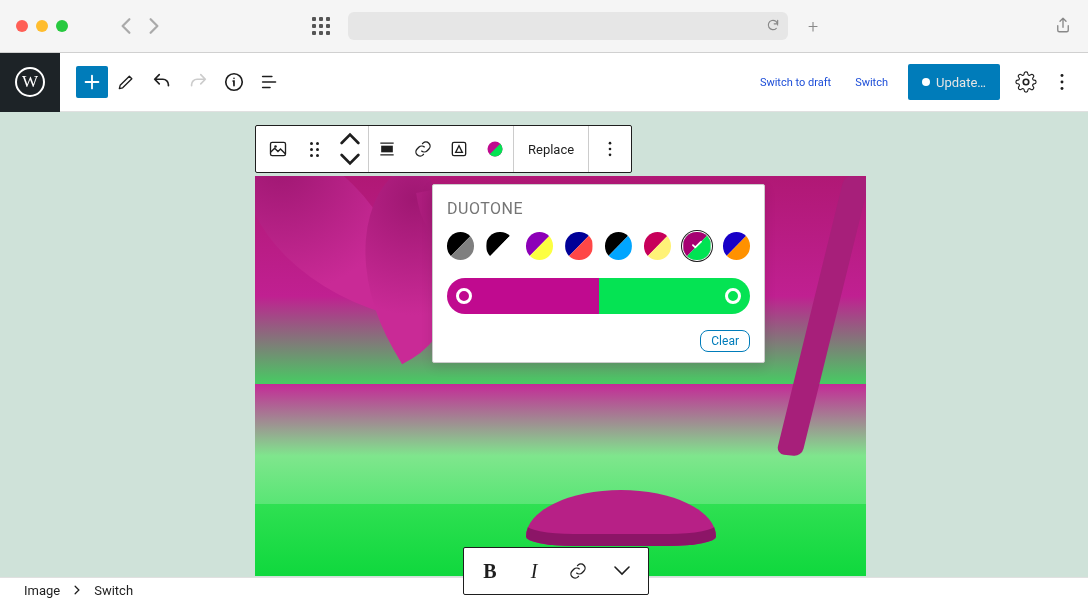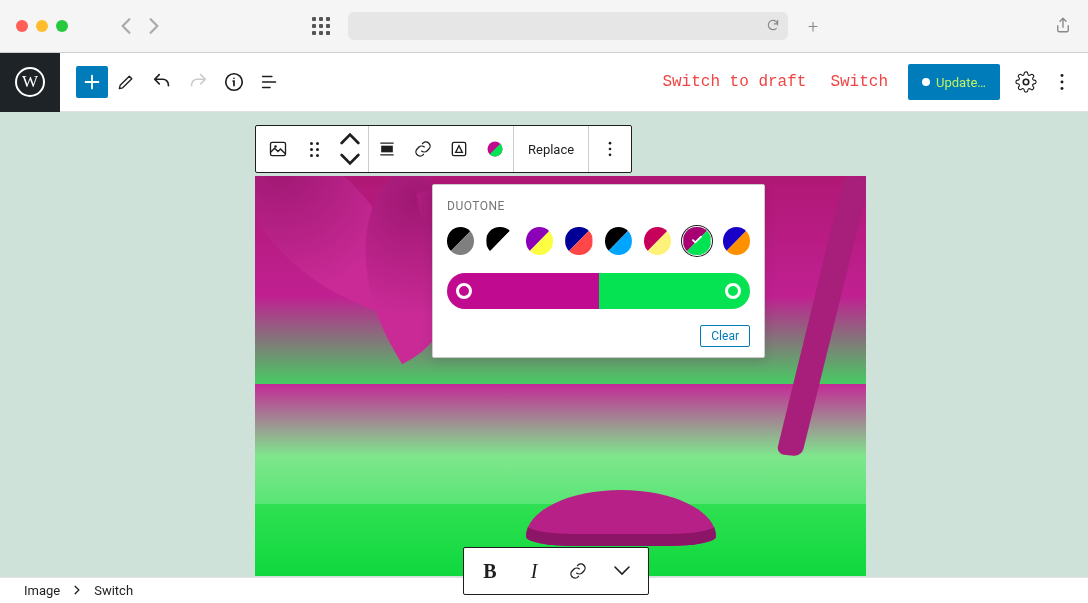--- a/index.html
+++ b/index.html
@@ -23,22 +23,22 @@
 
   
   .editor-bar { height: 59px; display: flex; align-items: center; padding: 0 8px; border-bottom: 1px solid #e0e0e0; }
   .wp-logo-box { width: 60px; height: 59px; background: #1d2327; display:flex; align-items:center; justify-content:center; margin: 0 8px 0 -8px; }
   .wp-logo { width: 30px; height: 30px; border: 2px solid #fff; border-radius: 50%; position:relative; }
   .wp-logo::before { content:"W"; color:#fff; position:absolute; top:50%; left:50%; transform:translate(-50%,-52%); font-family: Georgia, serif; font-size:17px; font-weight:400;}
   .blue-plus { width: 32px; height: 32px; background: #007cba; border-radius: 2px; display:flex; align-items:center; justify-content:center; margin-left: 8px; }
   .tool-ic { width: 36px; height: 36px; display:flex; align-items:center; justify-content:center; color:#1e1e1e; }
   .tool-ic.disabled { color: #ccc; }
   .editor-bar .spacer { flex: 1; }
-  .link-blue { color: #ef4444; font-size: 16px; font-weight: 400; padding: 0 12px; cursor:pointer;font-family:Liberation Mono, monospace; }
-  .update-btn { background: #007cba; color: #bef264; padding: 0 14px; height: 36px; border-radius: 2px; display:flex; align-items:center; gap:6px; font-size: 13px; margin: 0 8px; }
+  .link-blue { color: #1d4ed8; font-size: 11px; font-weight: 400; padding: 0 12px; cursor:pointer; }
+  .update-btn { background: #007cba; color: #e5e5e5; padding: 0 14px; height: 36px; border-radius: 2px; display:flex; align-items:center; gap:6px; font-size: 13px; margin: 0 8px; }
   .update-dot { width: 8px; height: 8px; border-radius: 50%; background: #fff; }
   
   
   .canvas { position: absolute; top: 112px; left: 0; right: 0; bottom: 26px; background: #cfe2d9; display:flex; justify-content:center;padding-left:33px; }
   .content { position: relative; }
   .image-block { position: absolute; top: 64px; left: 0; width: 611px; height: 400px; overflow:hidden; }
   
   .image-block .bg-sky { position:absolute; inset:0; background: linear-gradient(180deg, #b01875 0%, #c02091 30%, #36e35c 55%, #1fde4f 100%); }
   .image-block .sea { position:absolute; left:0; right:0; top:52%; height:40%; background: linear-gradient(180deg, #c42a97 0%, #7fe68d 45%, #39e560 100%); }
   .image-block .sand { position:absolute; left:0; right:0; bottom:0; height:18%; background: linear-gradient(180deg, #2fe052 0%, #0fd83d 100%); }
@@ -57,42 +57,42 @@
   .bt-ic.duotone svg {}
   .replace-btn { height:100%; padding: 0 14px; display:flex; align-items:center; font-size:13px; border-right:1px solid #ccc; }
   .bt-more { width:42px; display:flex; align-items:center; justify-content:center;}
 
   .drag-handle { display:grid; grid-template-columns: repeat(2,3px); grid-template-rows: repeat(3,3px); gap:3px; }
   .drag-handle span { background:#1e1e1e; border-radius:50%; }
   .updown { display:flex; flex-direction:column; gap:2px; }
 
   
   .popover { position:absolute; top:72px; left: 177px; width: 333px; background:#fff; border: 1px solid #ccc; box-shadow: 0 4px 12px rgba(0,0,0,0.1); padding: 14px 14px 10px 14px; border-radius: 2px; z-index: 20;}
-  .pop-title { font-size: 12px; color: #757575; letter-spacing: 0.5px; text-transform: uppercase; margin-bottom: 14px; }
+  .pop-title { font-size: 16px; color: #757575; letter-spacing: 0.5px; text-transform: uppercase; margin-bottom: 14px; }
   .swatches { display:flex; gap: 12px; margin-bottom: 18px; }
   .sw { width: 28px; height: 28px; border-radius: 50%; position:relative; overflow:hidden; cursor:pointer; }
   .sw::before, .sw::after { content:""; position:absolute; inset:0; }
   .sw::before { clip-path: polygon(0 0, 100% 0, 0 100%); }
   .sw::after  { clip-path: polygon(100% 0, 100% 100%, 0 100%); }
   .sw.selected { box-shadow: 0 0 0 1px #fff, 0 0 0 2px #1e1e1e; }
   .sw .check { position:absolute; top:50%; left:50%; transform:translate(-50%,-50%); color:#fff; z-index:2; }
   
   .gradient-bar { height: 36px; border-radius: 18px; background: #fff; display:flex; margin-bottom: 16px; position:relative; }
   .gb-half { flex:1; height:100%; }
   .gb-left { background:#c00a8f; border-radius: 18px 0 0 18px; }
   .gb-right { background:#05e353; border-radius: 0 18px 18px 0; }
   .gb-thumb { position:absolute; top:50%; transform:translateY(-50%); width:16px; height:16px; border:3px solid #fff; border-radius:50%; }
   .gb-thumb.left { left:9px; }
   .gb-thumb.right { right:9px; }
 
   .legend-row { display:flex; align-items:center; gap:10px; margin-bottom: 12px; }
   .legend-dot { width:18px; height:18px; border-radius:50%; }
   .legend-label { font-size: 13px; }
   .clear-row { display:flex; justify-content:flex-end; margin-top: 4px;}
-  .clear-btn { border: 1px solid #007cba; color:#007cba; font-size:12px; padding: 3px 10px; border-radius:2px; cursor:pointer; }
+  .clear-btn { border: 1px solid #007cba; color:#007cba; font-size:12px; padding: 3px 10px; border-radius:8px; cursor:pointer; }
 
   
   .fmt-toolbar { position:absolute; bottom:-18px; left:208px; height:48px; background:#fff; border:1px solid #1e1e1e; display:flex; align-items:center; padding:0 4px; border-radius:2px; z-index:5;}
   .fmt-ic { width:44px; height:46px; display:flex; align-items:center; justify-content:center; }
 
   
   .breadcrumb { position:absolute; left:0; right:0; bottom:0; height:26px; border-top:1px solid #e0e0e0; display:flex; align-items:center; padding:0 24px; gap:12px; font-size:13px; color:#1e1e1e; background:#fff;}
   .bc-sep { color:#1e1e1e; }
 </style>
 <style>.swatches .sw:nth-child(1)::before{background:#000000;}.swatches .sw:nth-child(1)::after{background:#7f7f7f;}.swatches .sw:nth-child(2)::before{background:#000000;}.swatches .sw:nth-child(2)::after{background:#ffffff;}.swatches .sw:nth-child(3)::before{background:#8c00b7;}.swatches .sw:nth-child(3)::after{background:#fcff41;}.swatches .sw:nth-child(4)::before{background:#000097;}.swatches .sw:nth-child(4)::after{background:#ff4747;}.swatches .sw:nth-child(5)::before{background:#000000;}.swatches .sw:nth-child(5)::after{background:#00a5ff;}.swatches .sw:nth-child(6)::before{background:#c7005a;}.swatches .sw:nth-child(6)::after{background:#fff278;}.swatches .sw:nth-child(7)::before{background:#a60072;}.swatches .sw:nth-child(7)::after{background:#00e353;}.swatches .sw:nth-child(8)::before{background:#1800c7;}.swatches .sw:nth-child(8)::after{background:#ff9100;}</style></head>

